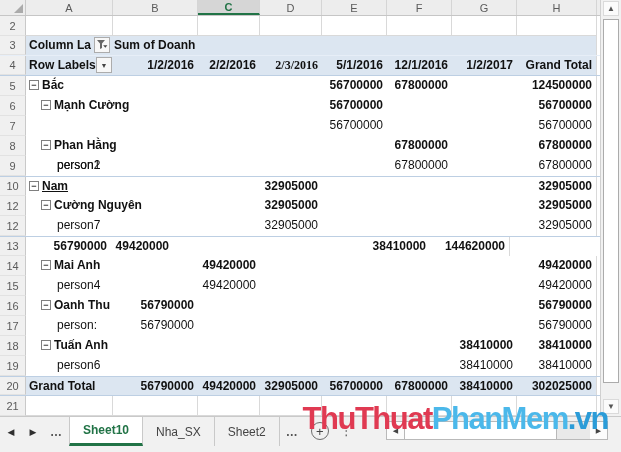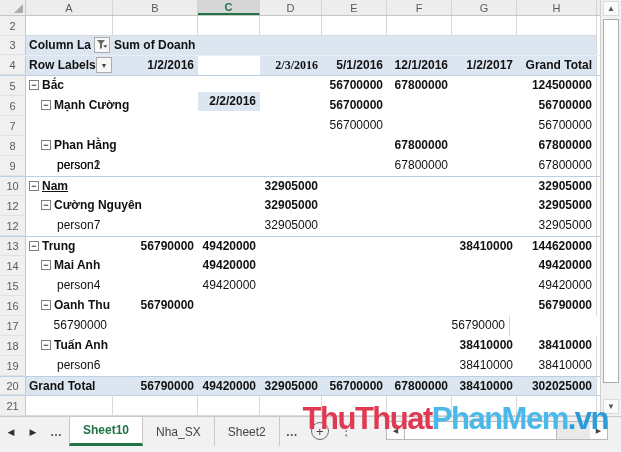--- a/index.html
+++ b/index.html
@@ -111,21 +111,21 @@
           </div></div>
         <div class="cell pb bold left" style="width: 87px;">Sum of Doanh</div>
         <div class="cell pb edge" style="width: 399px;"></div>
       </div>
       <div class="row t-colhead">
         <div class="rownum">4</div>
         <div class="cell pb bold left rel" style="width: 87px;">Row Labels<div class="sqbtn">
             <span class="tri">▼</span>
           </div></div>
         <div class="cell pb bold num" style="width: 85px;">1/2/2016</div>
-        <div class="cell pb bold num" style="width: 62px; margin-top: 36px;">2/2/2016</div>
+        <div class="cell pb bold num" style="width: 62px;">2/2/2016</div>
         <div class="cell pb bold num" style="width: 62px; font-family: Liberation Serif, serif;">2/3/2016</div>
         <div class="cell pb bold num" style="width: 65px;">5/1/2016</div>
         <div class="cell pb bold num" style="width: 65px;">12/1/2016</div>
         <div class="cell pb bold num" style="width: 65px;">1/2/2017</div>
         <div class="cell pb bold num edge" style="width: 80px;">Grand Total</div>
       </div>
       <div class="row t-data">
         <div class="rownum">5</div>
         <div class="cell ovr lv1 bold" style="width: 87px;"><div class="cbox" style="display: inline-block;">−</div><span>Bắc</span></div>
         <div class="cell num bold" style="width: 85px;"></div>
@@ -208,21 +208,20 @@
         <div class="cell num" style="width: 85px;"></div>
         <div class="cell num" style="width: 62px;"></div>
         <div class="cell num" style="width: 62px;">32905000</div>
         <div class="cell num" style="width: 65px;"></div>
         <div class="cell num" style="width: 65px;"></div>
         <div class="cell num" style="width: 65px;"></div>
         <div class="cell num edge" style="width: 80px;">32905000</div>
       </div>
       <div class="row t-data sep">
         <div class="rownum">13</div>
-        <div class="cell ovr lv1 bold" style="width: 87px;"><div class="cbox" style="display: inline-block;">−</div><span>Trung</span></div>
         <div class="cell num bold" style="width: 85px;">56790000</div>
         <div class="cell num bold" style="width: 62px;">49420000</div>
         <div class="cell num bold" style="width: 62px;"></div>
         <div class="cell num bold" style="width: 65px;"></div>
         <div class="cell num bold" style="width: 65px;"></div>
         <div class="cell num bold" style="width: 65px;">38410000</div>
         <div class="cell num bold edge" style="width: 80px;">144620000</div>
       </div>
       <div class="row t-data">
         <div class="rownum">14</div>
@@ -252,20 +251,21 @@
         <div class="cell num bold" style="width: 85px;">56790000</div>
         <div class="cell num bold" style="width: 62px;"></div>
         <div class="cell num bold" style="width: 62px;"></div>
         <div class="cell num bold" style="width: 65px;"></div>
         <div class="cell num bold" style="width: 65px;"></div>
         <div class="cell num bold" style="width: 65px;"></div>
         <div class="cell num bold edge" style="width: 80px;">56790000</div>
       </div>
       <div class="row t-data">
         <div class="rownum">17</div>
+        <div class="cell ovr lv3" style="width: 87px;"><span>person:</span></div>
         <div class="cell num" style="width: 85px;">56790000</div>
         <div class="cell num" style="width: 62px;"></div>
         <div class="cell num" style="width: 62px;"></div>
         <div class="cell num" style="width: 65px;"></div>
         <div class="cell num" style="width: 65px;"></div>
         <div class="cell num" style="width: 65px;"></div>
         <div class="cell num edge" style="width: 80px;">56790000</div>
       </div>
       <div class="row t-data">
         <div class="rownum">18</div>

